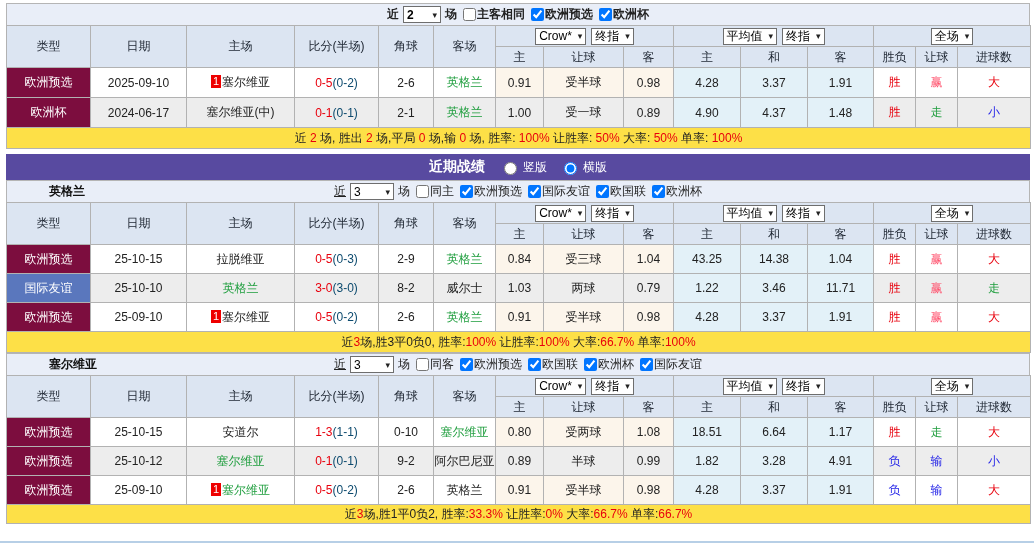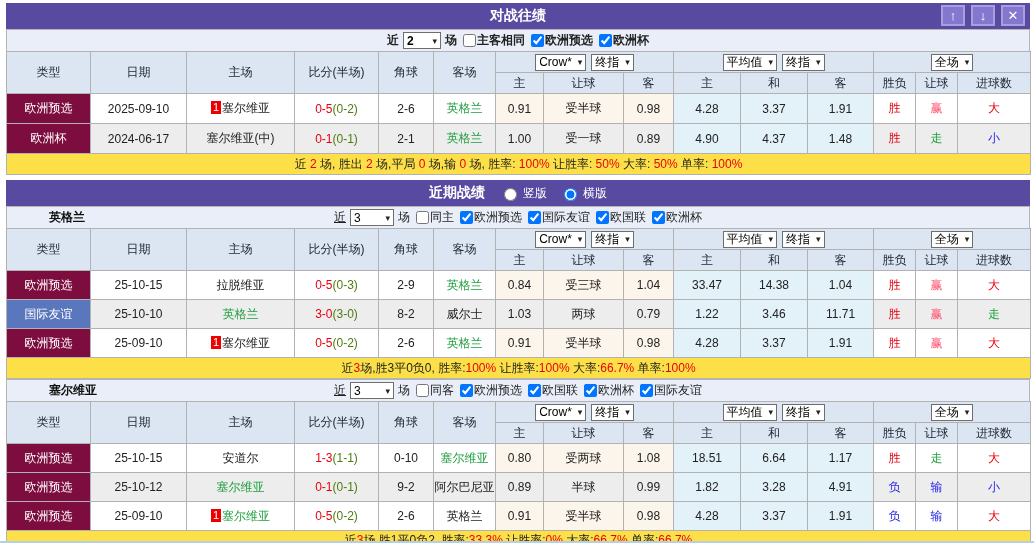--- a/index.html
+++ b/index.html
@@ -49,42 +49,28 @@
   [data-tone="red"]   { color:#e8000d; }
   [data-tone="pink"]  { color:#ff4e6a; }
   [data-tone="green"] { color:#1f9e3e; }
   [data-tone="blue"]  { color:#2525e8; }
   [data-tone="black"] { color:#222; }
 
   .badge { display:inline-block; background:#ee0000; color:#fff; font-size:11px; line-height:13px;
            padding:0 2px; margin-right:1px; vertical-align:1px; }
   .badge:empty { display:none; }
   .s-main { color:#e8000d; }
-  .s-half { color:#4d7c0f; }
+  .s-half { color:#0c4a6e; }
   .gap { height:5px; }
 </style>
 </head>
 <body>
 
 <div class="page">
 
-  <div class="tbar">
-    <span>对战往绩</span>
-    <span class="wbtns">
-      <span class="wbtn">
-          <span>↑</span>
-        </span>
-      <span class="wbtn">
-          <span>↓</span>
-        </span>
-      <span class="wbtn">
-          <span>✕</span>
-        </span>
-    </span>
-  </div>
 
   <div class="fbar bold">
     <span>近</span>
     <span class="sel" style="width:38px">
       <span>2</span>
         <span class="arr">▾</span>
     </span>
     <span>场</span>
     <label>
       <input type="checkbox" style="">
@@ -335,21 +321,21 @@
       <tr>
         <td data-league="maroon">欧洲预选</td>
         <td>25-10-15</td>
         <td><span data-tone="black">拉脱维亚</span></td>
         <td><span class="s-main">0-5</span><span class="s-half">(0-3)</span></td>
         <td>2-9</td>
         <td><span data-tone="green">英格兰</span></td>
         <td class="odds">0.84</td>
         <td class="odds">受三球</td>
         <td class="odds">1.04</td>
-        <td class="avg">33.47</td>
+        <td class="avg">43.25</td>
         <td class="avg">14.38</td>
         <td class="avg">1.04</td>
         <td data-tone="red">胜</td>
         <td data-tone="pink">赢</td>
         <td data-tone="red">大</td>
       </tr>
       <tr>
         <td data-league="blue">国际友谊</td>
         <td>25-10-10</td>
         <td><span data-tone="green">英格兰</span></td>

